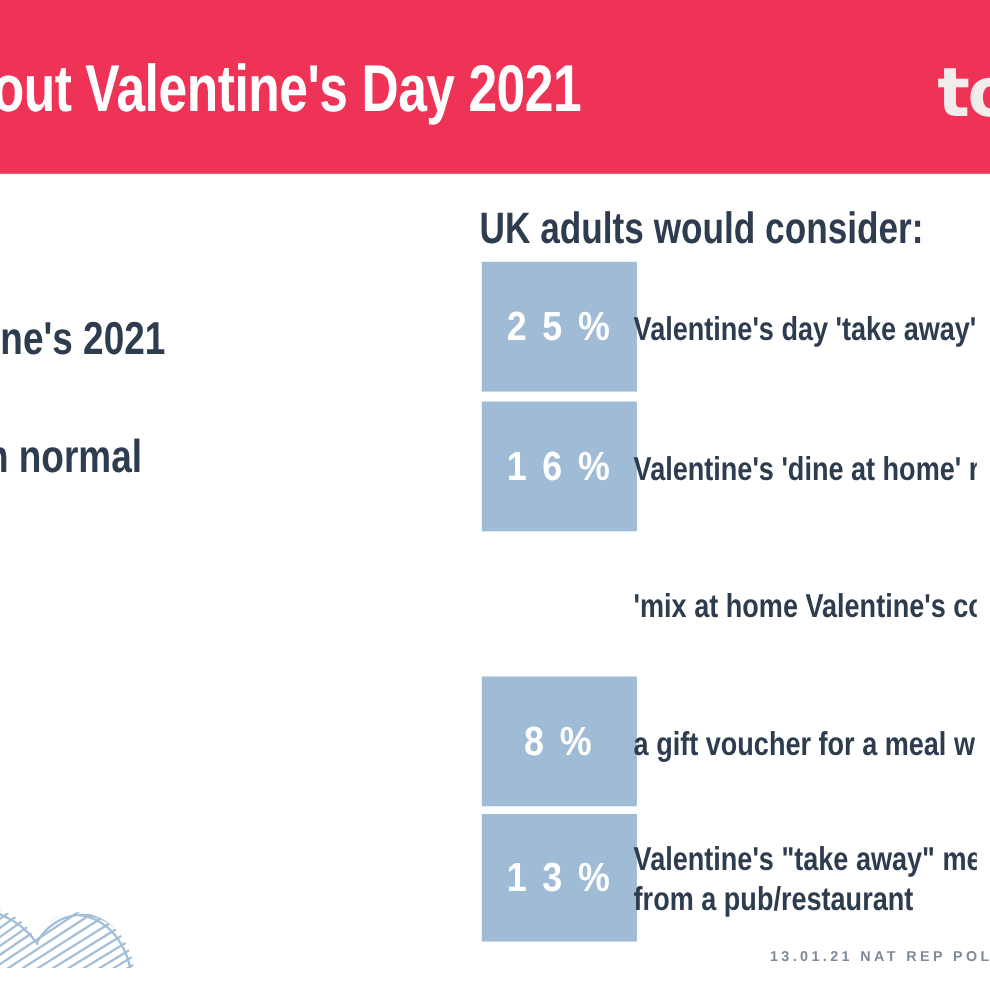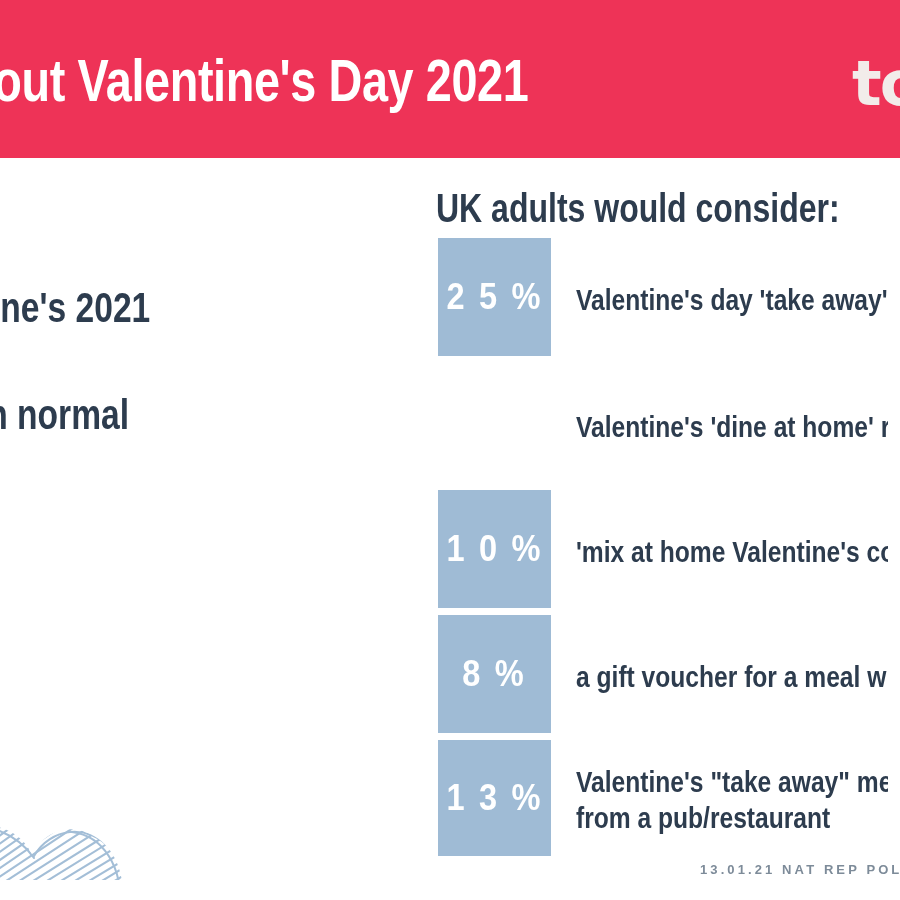--- a/index.html
+++ b/index.html
@@ -136,21 +136,21 @@
   }
   .consider-row {
     position: absolute;
     left: 0;
     width: 452px;
   }
   .pct-box {
     position: absolute;
     left: 2px;
     top: 0;
-    width: 113px;
+    width: 141px;
     background: #9fbbd5;
     display: flex;
     align-items: center;
     justify-content: center;
   }
   .pct-value {
     color: #ffffff;
     font-family: "Liberation Sans Narrow", "Liberation Sans", sans-serif;
     font-size: 37px;
     font-weight: bold;
@@ -280,27 +280,27 @@
     <div id="consider-heading">UK adults would consider:</div>
 
     <div class="consider-row" style="top:58px;height:118px;">
       <div class="pct-box" style="height:118px;">
         <span class="pct-value">2 5 %</span>
       </div>
       <div class="consider-label" style="top:44px;">Valentine's day 'take away' </div>
     </div>
 
     <div class="consider-row" style="top:185px;height:118px;">
+      <div class="pct-box" style="height:118px;">
+        <span class="pct-value">1 6 %</span>
+      </div>
       <div class="consider-label" style="top:44px;">Valentine's 'dine at home' r</div>
     </div>
 
     <div class="consider-row" style="top:310px;height:118px;">
-      <div class="pct-box" style="height:118px;">
-        <span class="pct-value">1 0 %</span>
-      </div>
       <div class="consider-label" style="top:44px;">'mix at home Valentine's co</div>
     </div>
 
     <div class="consider-row" style="top:435px;height:118px;">
       <div class="pct-box" style="height:118px;">
         <span class="pct-value">8 %</span>
       </div>
       <div class="consider-label" style="top:44px;">a gift voucher for a meal w</div>
     </div>
 

